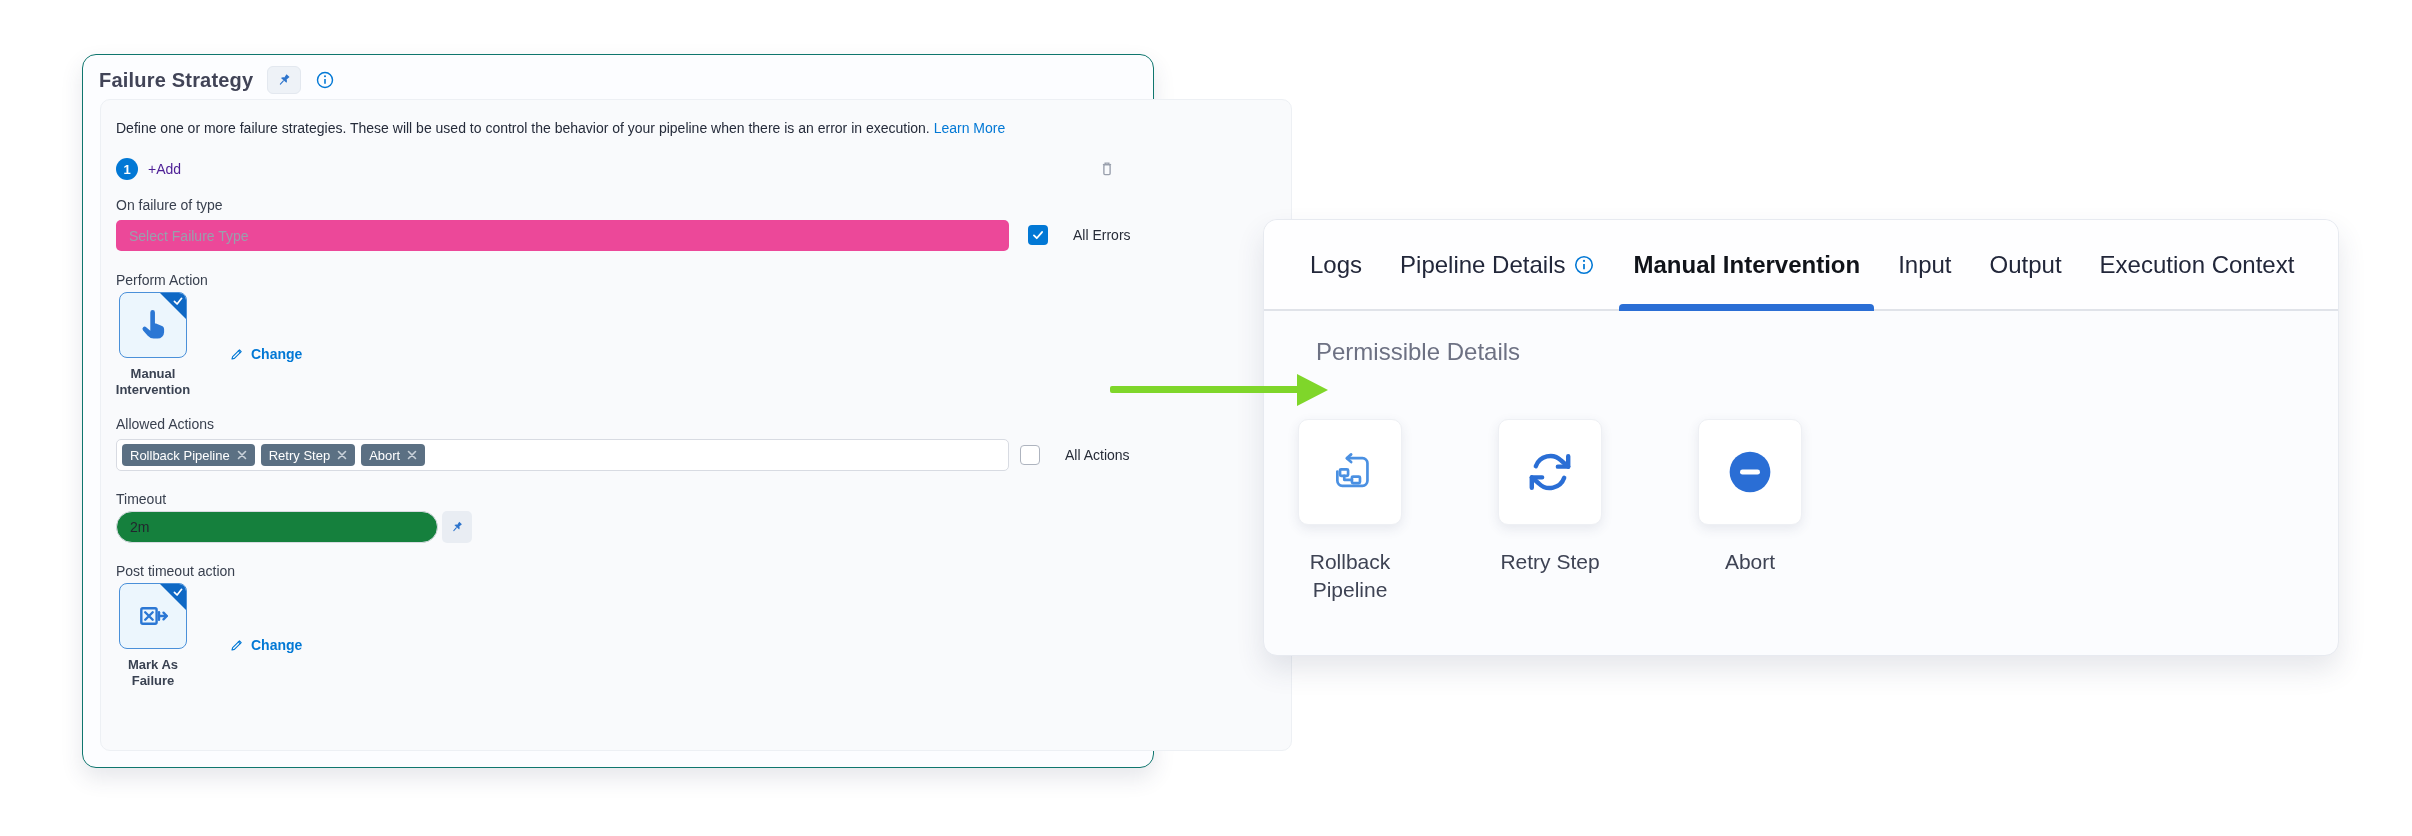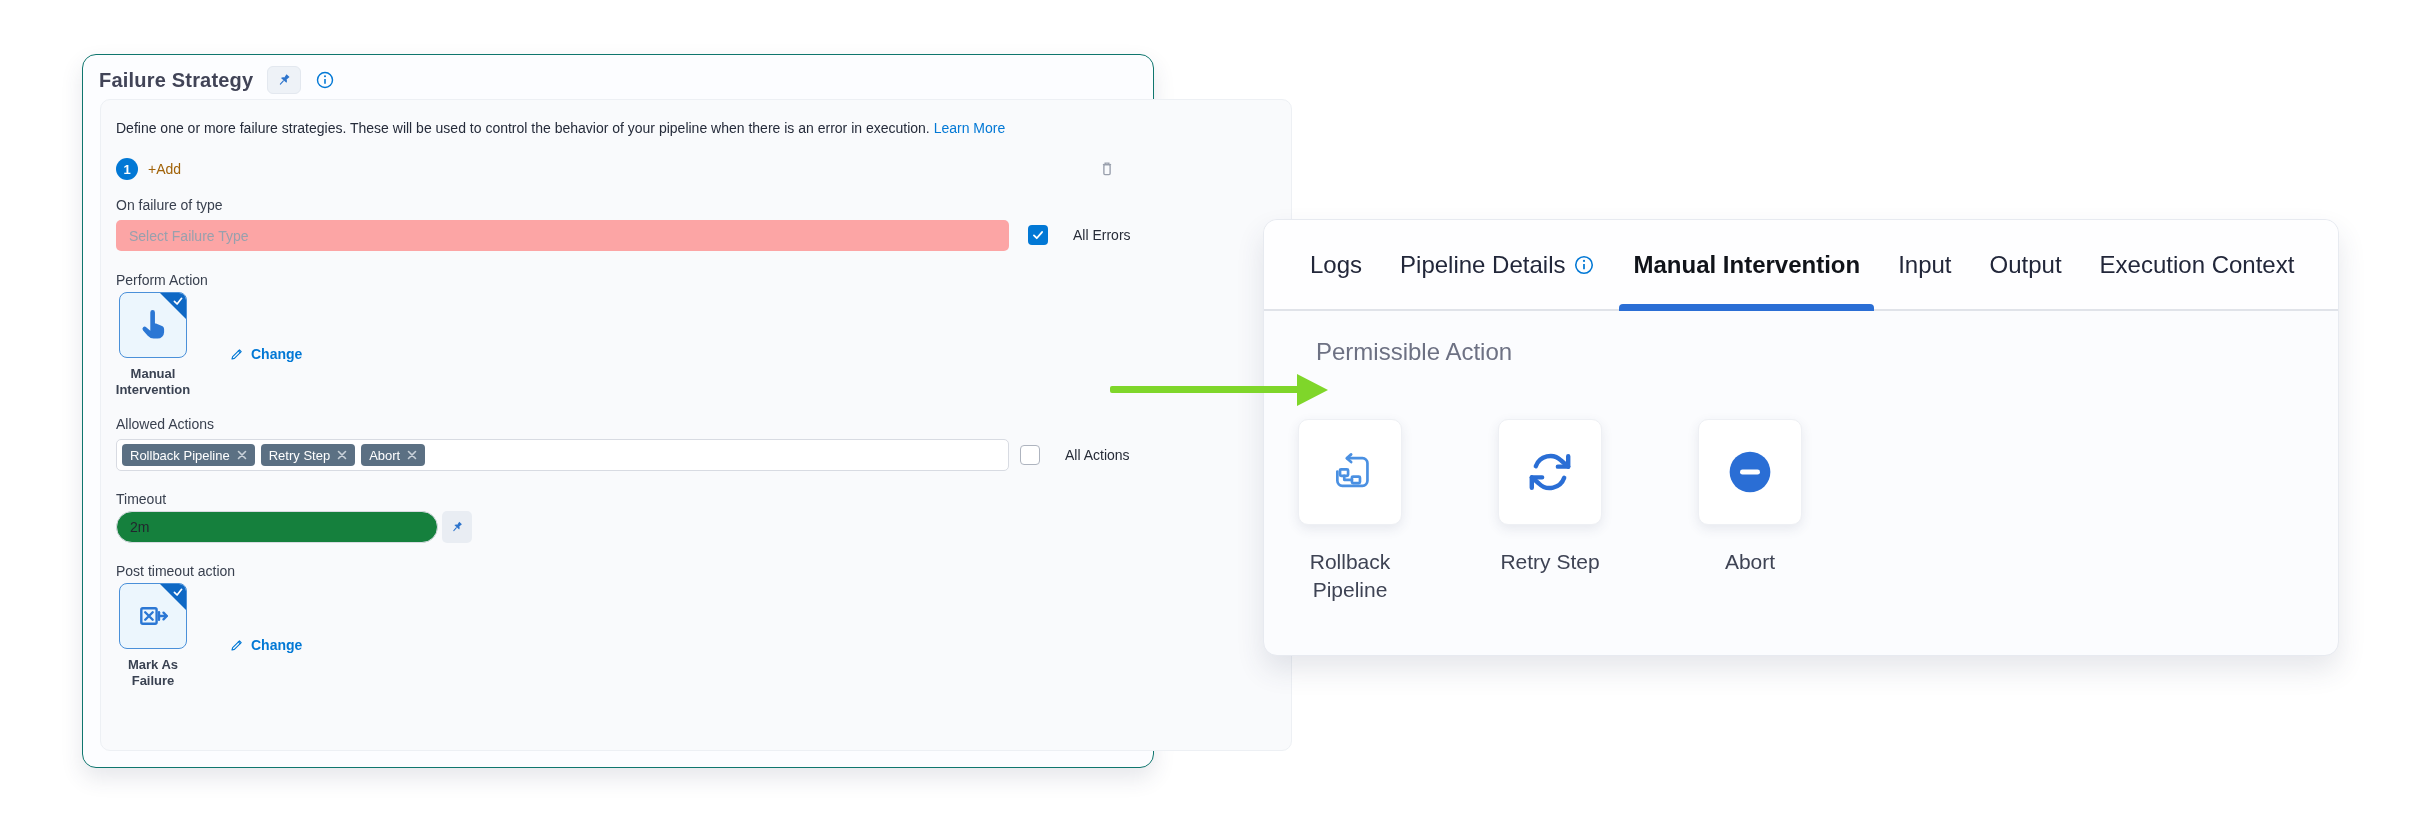--- a/index.html
+++ b/index.html
@@ -23,26 +23,26 @@
     position:absolute; left:17px; top:44px; width:1192px; height:652px;
     background:#f9fafc; border:1px solid #edf0f4; border-radius:10px;
   }
   .desc { position:absolute; left:15px; top:20px; font-size:14px; color:#252b3a; }
   .learn-more { color:#0278d5; cursor:pointer; }
   .badge {
     position:absolute; left:15px; top:58px; width:22px; height:22px; border-radius:50%;
     background:#0278d5; color:#ffffff; font-size:13px; font-weight:bold;
     display:flex; align-items:center; justify-content:center; cursor:pointer;
   }
-  .add-link { position:absolute; left:47px; top:61px; font-size:14px; font-weight:500; color:#a16207; cursor:pointer; }
+  .add-link { position:absolute; left:47px; top:61px; font-size:14px; font-weight:500; color:#4c1d95; cursor:pointer; }
   .trash-btn { position:absolute; left:995px; top:57px; width:24px; height:24px; cursor:pointer; }
   .lbl { position:absolute; left:15px; font-size:14px; color:#39404f; }
   .sel-input {
     position:absolute; left:15px; top:120px; width:893px; height:31px;
-    background:#fca5a5; border:none; border-radius:5px; padding:0 13px;
+    background:#ec4899; border:none; border-radius:5px; padding:0 13px;
     font-family:"Liberation Sans",sans-serif; font-size:14px; color:#2a303c;
   }
   .sel-input::placeholder { color:#98a0ad; opacity:1; }
   .chk-row { position:absolute; display:flex; align-items:center; gap:25px; }
   .chk { width:20px; height:20px; border-radius:4px; flex:0 0 auto; cursor:pointer; }
   .chk.on { background:#0278d5; display:flex; align-items:center; justify-content:center; }
   .chk.off { background:#ffffff; border:1.5px solid #aeb4bf; }
   .chk-lbl { font-size:14px; color:#272c38; }
   .action-card {
     position:absolute; left:18px; width:68px; height:66px; background:#ecf6fd;
@@ -259,21 +259,21 @@
         <span>Input</span>
       </div>
       <div class="tab">
         <span>Output</span>
       </div>
       <div class="tab">
         <span>Execution Context</span>
       </div>
     </div>
 
-    <div class="section-title">Permissible Action</div>
+    <div class="section-title">Permissible Details</div>
 
     <div class="perm-card" style="left:34px">
       <svg width="46" height="46" viewBox="0 0 24 24" fill="none" stroke="#4a90e2" stroke-width="1.4" stroke-linecap="round" stroke-linejoin="round">
         <path d="M10.5 4.8h8a2.6 2.6 0 0 1 2.6 2.6v9.2a2.6 2.6 0 0 1-2.6 2.6H8a2.6 2.6 0 0 1-2.6-2.6v-4.8"></path>
         <path d="M12.6 2.8l-2.3 2 2.3 2"></path>
         <rect x="6.8" y="10.6" width="4.2" height="3.4" rx="0.6"></rect>
         <rect x="13" y="14.4" width="4.2" height="3.4" rx="0.6"></rect>
         <path d="M9 14v2.1h4"></path>
       </svg>
     </div>

